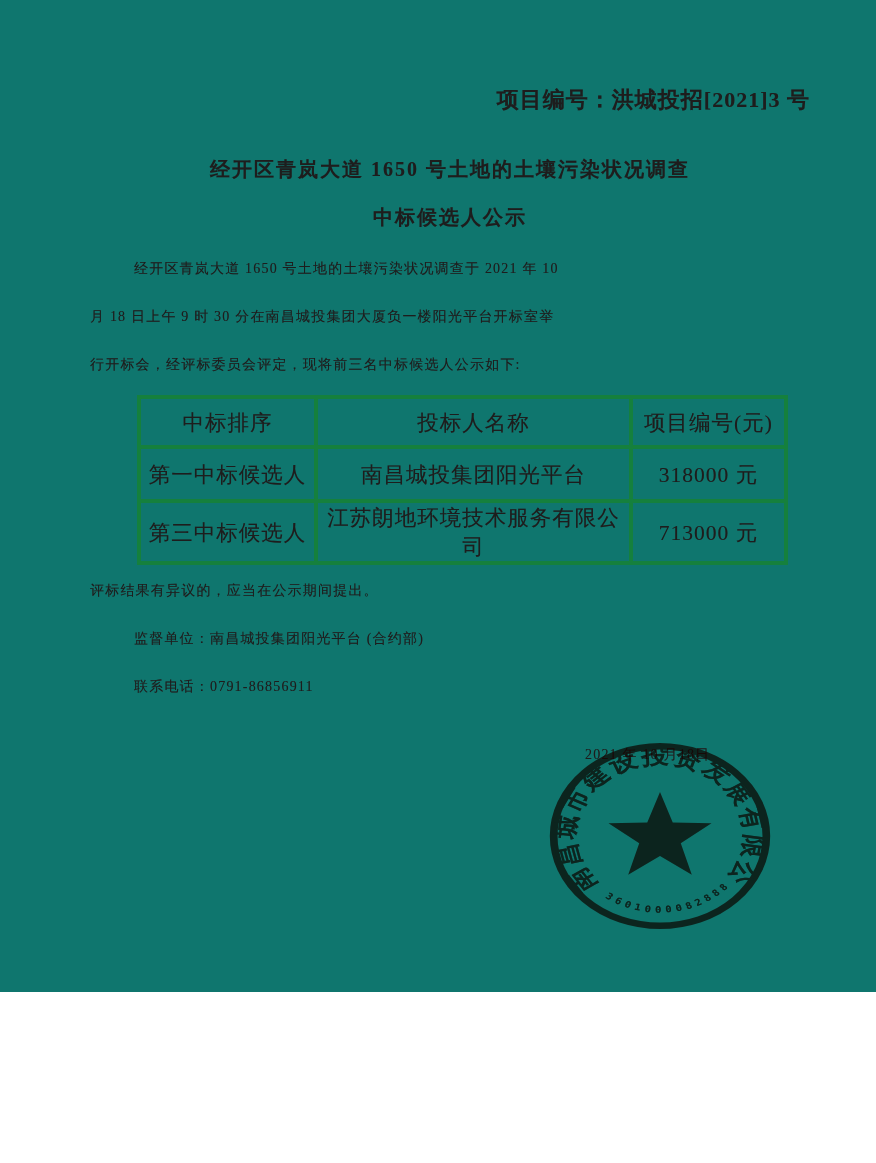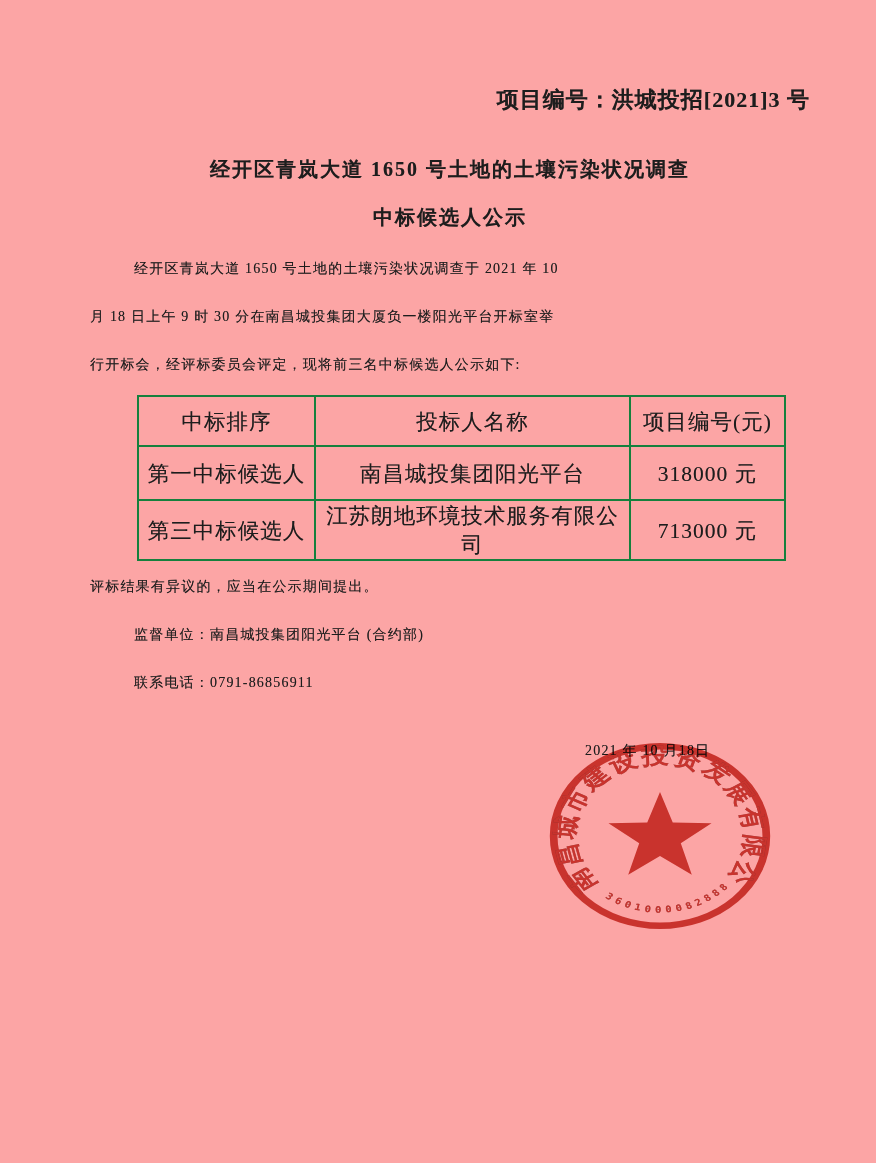--- a/index.html
+++ b/index.html
@@ -1,22 +1,22 @@
 <!DOCTYPE html>
 <html lang="zh"><head>
 <meta charset="utf-8">
 <style>
   * { margin: 0; padding: 0; box-sizing: border-box; }
   html, body { background: #ffffff; }
   .page {
     position: relative;
     width: 876px;
-    height: 1163px;
+    height: 992px;
     margin: 0 auto;
-    background: #fca5a5;
+    background: #0f766e;
     overflow: hidden;
     font-family: "Liberation Serif", "DejaVu Serif", serif;
     color: #1d1d1d;
     text-shadow: 0 0 0.6px rgba(45,45,45,.55);
   }
   .content {
     padding: 85px 66px 0 90px; 
   }
   .doc-number {
     text-align: right;
@@ -42,21 +42,21 @@
   .indent { text-indent: 44px; }
   .intro { margin-top: 4px; }
   table.bid-table {
     margin-top: 6px;
     margin-left: 47px;
     width: 647px;
     border-collapse: collapse;
     table-layout: fixed;
   }
   .bid-table th, .bid-table td {
-    border: 2px solid #15803d;
+    border: 4px solid #15803d;
     text-align: center;
     vertical-align: middle;
     font-size: 21.5px;
     font-weight: normal;
     letter-spacing: 1px;
     padding: 0;
   }
   .bid-table th { height: 50px; }
   .bid-table td { height: 54px; }
   .col-rank  { width: 177px; }

